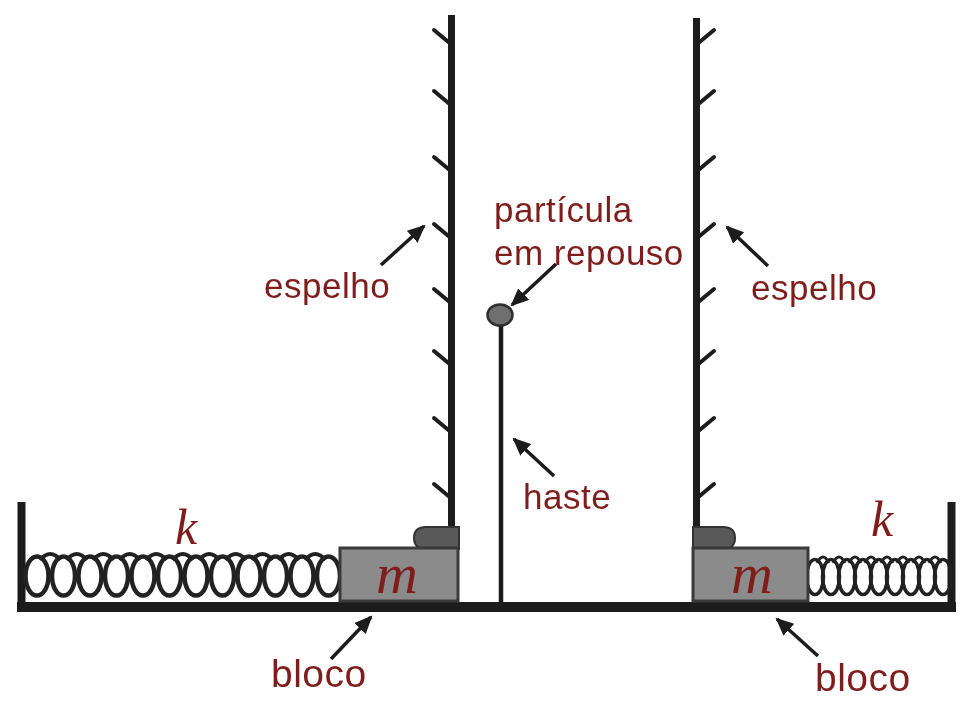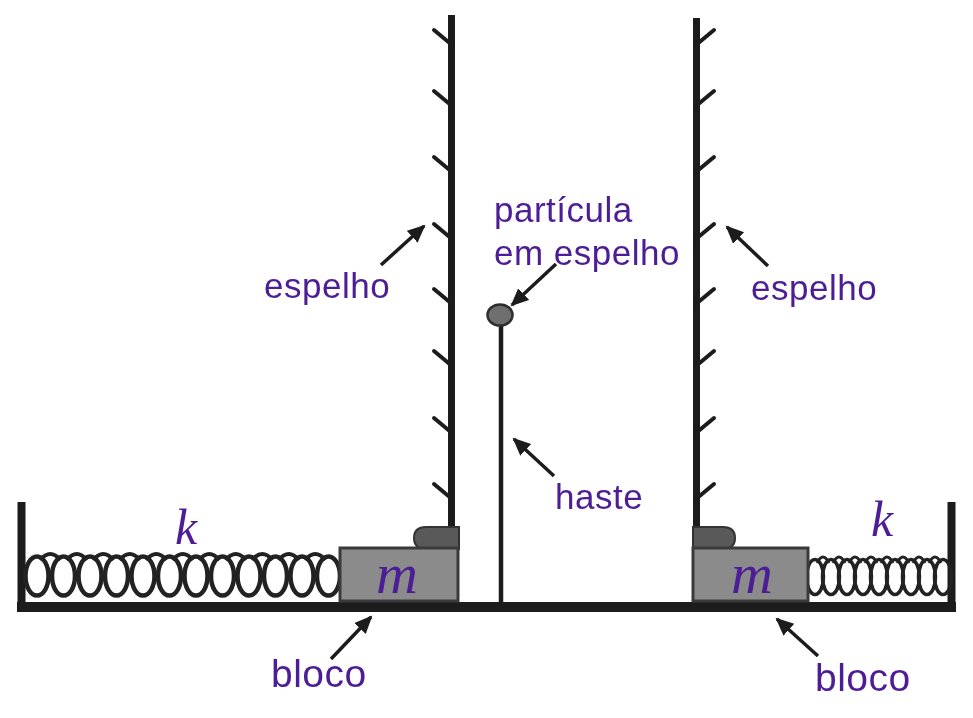--- a/index.html
+++ b/index.html
@@ -1,19 +1,19 @@
 <!DOCTYPE html>
 <html><head>
 <meta charset="utf-8">
 <style>
   html,body{margin:0;padding:0;background:#ffffff;}
   #figure{position:relative;width:973px;height:718px;background:#ffffff;overflow:hidden;
           font-family:"Liberation Sans",sans-serif;color:#151515;}
   #gfx{position:absolute;left:0;top:0;}
-  .lbl{position:absolute;white-space:nowrap;color:#4c1d95;}
+  .lbl{position:absolute;white-space:nowrap;color:#7f1d1d;}
   .sans{font-size:35px;letter-spacing:0.5px;}
   .sans-big{font-size:39px;letter-spacing:0.5px;text-align:center;}
   .serif-it{font-family:"Liberation Serif",serif;font-style:italic;text-align:center;}
   .k-lbl{font-size:50px;line-height:50px;width:52px;}
   .m-lbl{font-size:58px;line-height:58px;width:60px;}
   .two-line span{display:block;line-height:43px;}
 </style>
 </head>
 <body>
 
@@ -113,28 +113,28 @@
       <line x1="768" y1="266" x2="727" y2="227" marker-end="url(#ah)"></line>
       <line x1="556" y1="264" x2="512" y2="305" marker-end="url(#ah)"></line>
       <line x1="554" y1="476" x2="514" y2="439" marker-end="url(#ah)"></line>
       <line x1="331" y1="659" x2="371" y2="617" marker-end="url(#ah)"></line>
       <line x1="818" y1="656" x2="777" y2="619" marker-end="url(#ah)"></line>
     </g>
   </svg>
 
   <div class="lbl sans two-line" style="left:494px;top:188px;">
     <span>partícula</span>
-    <span>em espelho</span>
+    <span>em repouso</span>
   </div>
 
   <div class="lbl sans" style="left:264px;top:266px;">espelho</div>
 
   <div class="lbl sans" style="left:751px;top:268px;">espelho</div>
 
-  <div class="lbl sans" style="left:523px;top:477px;margin-left:32px;">haste</div>
+  <div class="lbl sans" style="left:523px;top:477px;">haste</div>
 
   <div class="lbl sans-big" style="left:271px;top:652px;">bloco</div>
 
   <div class="lbl sans-big" style="left:815px;top:656px;">bloco</div>
 
   <div class="lbl serif-it k-lbl" style="left:160px;top:502px;">k</div>
 
   <div class="lbl serif-it k-lbl" style="left:856px;top:494px;">k</div>
 
   <div class="lbl serif-it m-lbl" style="left:367px;top:545px;">m</div>

